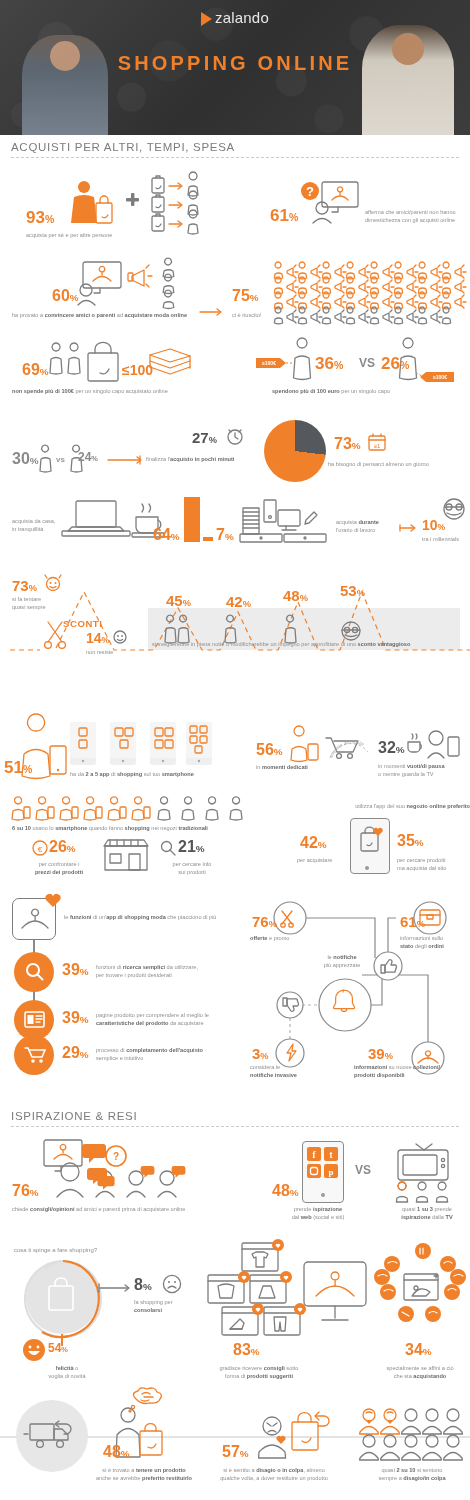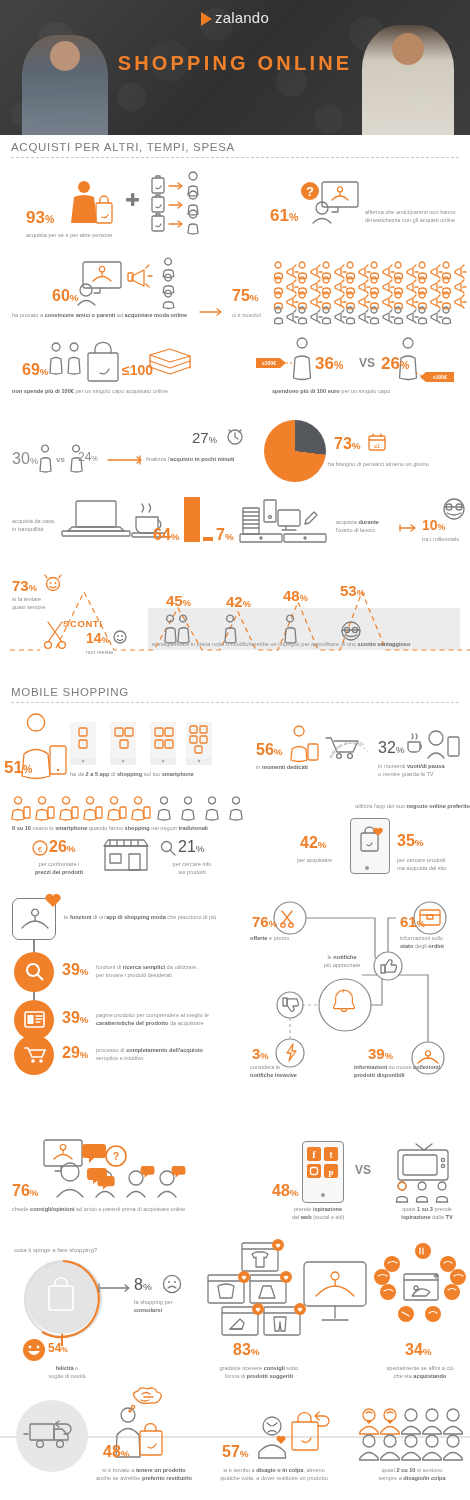--- a/index.html
+++ b/index.html
@@ -45,21 +45,21 @@
 
   
   .sec-head { position:absolute; left:11px; width:448px; }
   .sec-head .t { font-size:11.5px; color:#7c7c7c; letter-spacing:.7px; padding-bottom:4px; }
   .sec-head .rule { border-bottom:1px dashed #c9c9c9; height:1px; }
 
   
   .abs { position:absolute; }
   .pct { color:#f0802a; font-weight:bold; line-height:1; }
   .pct .s { font-size:.62em; font-weight:bold; }
-  .pct-grey { color:#8a8a8a; font-weight:normal; line-height:1; }
+  .pct-grey { color:#8a8a8a; font-weight:bold; line-height:1; }
   .pct-grey .s { font-size:.62em; }
   .cap { font-size:5.6px; line-height:1.45; color:#8f8f8f; }
   .cap b { color:#6a6a6a; font-weight:bold; }
   .cap-c { text-align:center; }
 
   svg { display:block; overflow:visible; }
   .st { fill:none; stroke:#7d7d7d; stroke-width:1.3; stroke-linecap:round; stroke-linejoin:round; }
   .so { fill:none; stroke:#f0802a; stroke-width:1.3; stroke-linecap:round; stroke-linejoin:round; }
   .fo { fill:#f0802a; }
   .fg { fill:#7d7d7d; }
@@ -575,24 +575,20 @@
         <path d="M0 8 h18"></path>
         <circle cx="5" cy="8" r="2.6"></circle>
         <circle cx="13" cy="8" r="2.6"></circle>
         <path d="M3 13 q6 3 12 0"></path>
     </g>
   </svg>
   <div class="abs cap" style="left:152px; top:640px; width:310px;">
     <span>si sveglierebbe in piena notte o modificherebbe un impegno per approfittare di uno </span><b>sconto vantaggioso</b>
   </div>
 
-  <div class="sec-head" style="top:686px;">
-    <div class="t">MOBILE SHOPPING</div>
-    <div class="rule"></div>
-  </div>
 
   <svg class="abs" style="left:20px; top:720px;" width="58" height="56">
     <g class="so">
         <path d="M16 11 a8.5 8.5 0 1 1 .1 0z"></path>
         <path d="M4 34 q12 -9 24 0 l2 22 q-14 5 -28 0z"></path>
       </g>
     <rect x="30" y="26" width="16" height="28" rx="2" class="so"></rect>
       <circle cx="38" cy="50" r="1.2" class="fo"></circle>
   </svg>
   <div class="abs pct" style="left:4px; top:759px; font-size:17px;">
@@ -919,20 +915,24 @@
     <div><b>notifiche invasive</b></div>
   </div>
   <div class="abs pct" style="left:368px; top:1046px; font-size:15px;">
     <span>39</span><span class="s">%</span>
   </div>
   <div class="abs cap" style="left:354px; top:1063px; width:116px;">
     <div><b>informazioni</b><span> su nuove </span><b>collezioni/</b></div>
     <div><b>prodotti disponibili</b></div>
   </div>
 
+  <div class="sec-head" style="top:1110px;">
+    <div class="t">ISPIRAZIONE &amp; RESI</div>
+    <div class="rule"></div>
+  </div>
 
   <svg class="abs" style="left:40px; top:1138px;" width="180" height="62">
     <g class="st">
       <rect x="4" y="2" width="38" height="26" rx="2"></rect>
       <path d="M14 21 q9 -9 18 0" class="so"></path>
         <path d="M23 12 a2.8 2.8 0 1 1 .1 0 l0 3" class="so"></path>
       <path d="M21 28 v5 h-6"></path>
       <circle cx="30" cy="34" r="9"></circle>
         <path d="M17 59 q13 -15 26 0"></path>
       <circle cx="65" cy="40" r="7"></circle>

